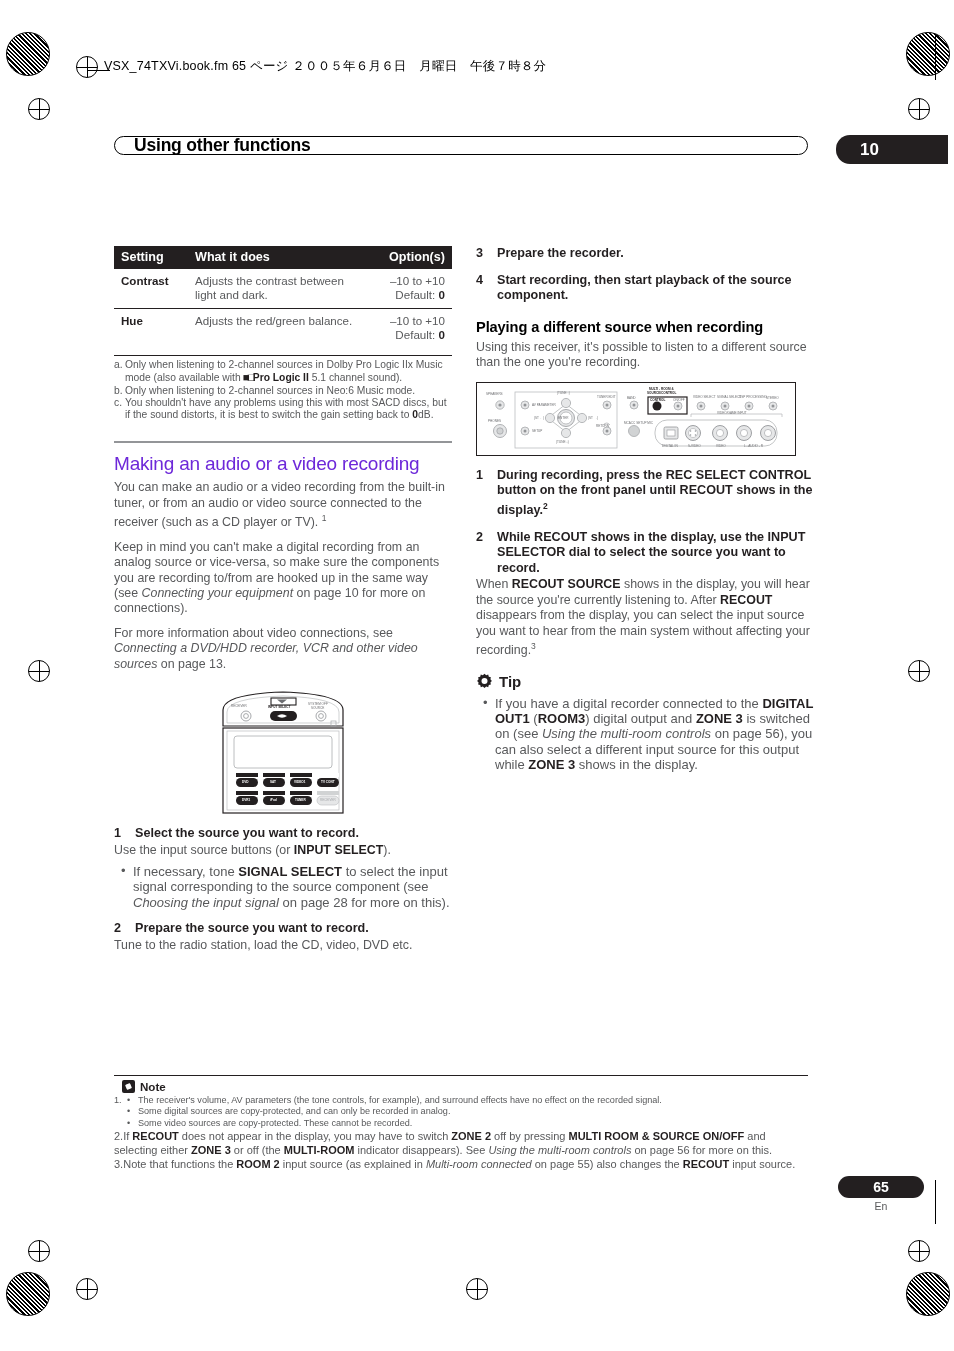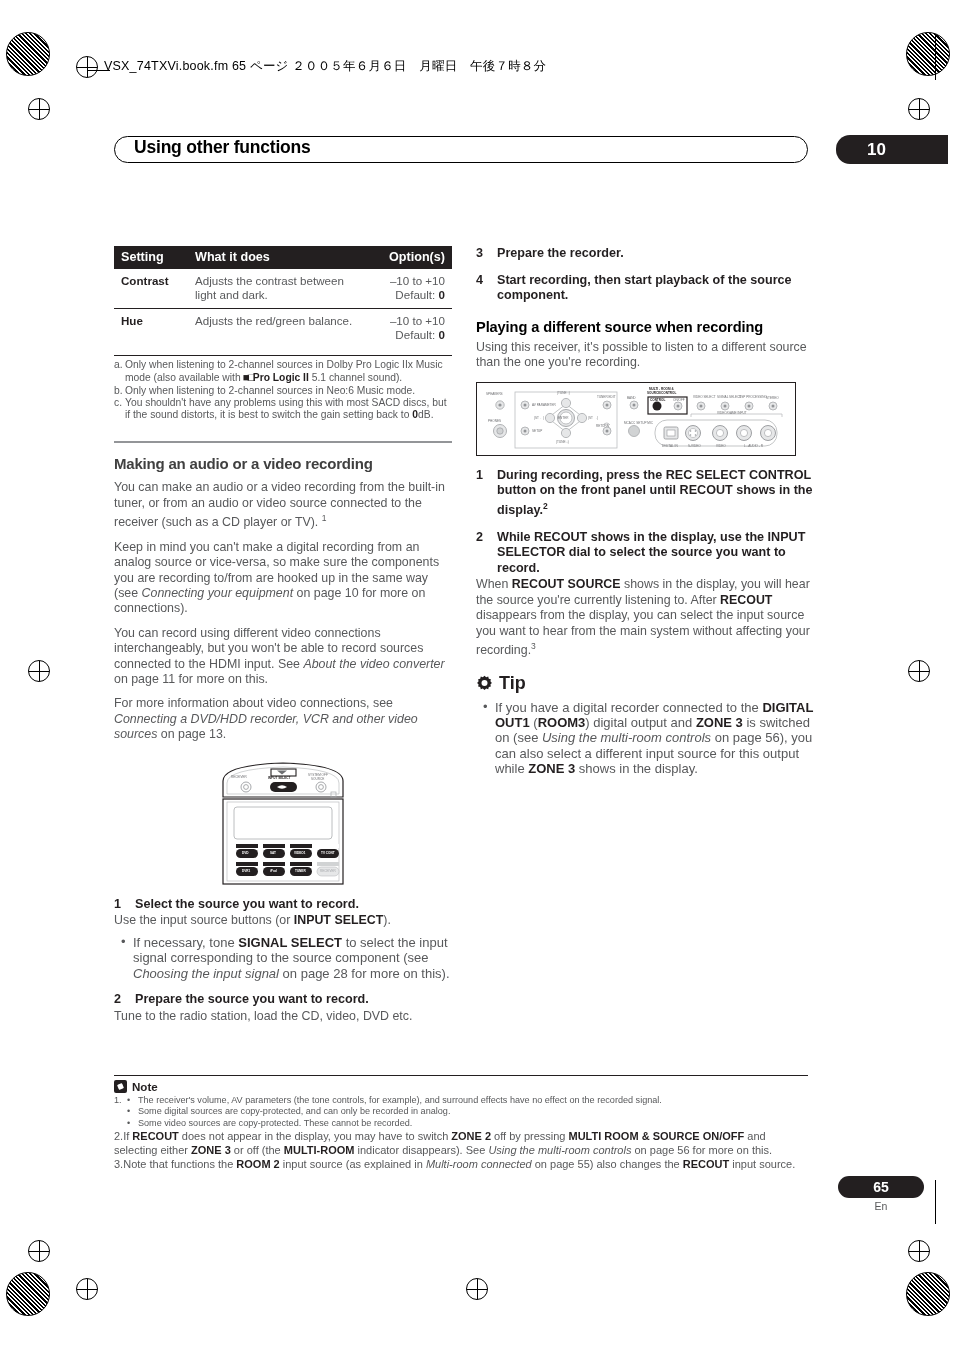--- a/index.html
+++ b/index.html
@@ -36,52 +36,52 @@
     position: absolute;
     left: 104px; top: 58px;
     font-size: 12.5px;
     color: #000;
     letter-spacing: 0.2px;
     white-space: nowrap;
   }
   .chapter-bar {
     position: absolute;
     left: 114px; top: 136px;
-    width: 694px; height: 27px;
+    width: 694px; height: 19px;
     border: 1.6px solid #000;
     border-radius: 14px;
-    display: flex; 
+    display: flex; align-items: center;
   }
   .chapter-title {
     font-size: 17.5px; font-weight: bold; color: #000;
     margin-left: 19px; letter-spacing: -0.2px;
   }
   .chapter-num {
     position: absolute;
     left: 836px; top: 135px;
     width: 112px; height: 29px;
     background: #231f20;
     border-radius: 14px 0 0 14px;
     color: #fff; font-size: 17px; font-weight: bold;
     display: flex; align-items: center;
   }
-  .chapter-num span { margin-left: 31px; }
+  .chapter-num span { margin-left: 24px; }
 
   
   .col { position: absolute; width: 338px; top: 246px; }
   .col-left  { left: 114px; }
   .col-right { left: 476px; }
 
   p { margin: 0 0 9px 0; font-size: 12.4px; line-height: 15.4px; }
   .b { font-weight: bold; color: #231f20; }
   .i { font-style: italic; }
   .sup { font-size: 8.5px; vertical-align: super; }
 
   h2.section {
-    font-size: 15px; font-weight: bold; color: #404040;
+    font-size: 19px; font-weight: normal; color: #6d28d9;
     margin: 0 0 5px 0; line-height: 22px; letter-spacing: -0.2px;
   }
   h3.sub {
     font-size: 14.6px; font-weight: bold; color: #000;
     margin: 14px 0 4px 0; line-height: 18px; letter-spacing: -0.1px;
   }
   .rule-above {
     border-top: 2.5px solid #939598;
     margin-bottom: 10px;
   }
@@ -149,29 +149,29 @@
     width: 320px; height: 74px;
     border: 1px solid #231f20;
     position: relative; background: #fff;
   }
 
   
   .tip-head {
     display: flex; align-items: center; gap: 6px;
     margin: 14px 0 4px 0;
   }
-  .tip-head .label { font-size: 18px; font-weight: bold; color: #231f20; }
+  .tip-head .label { font-size: 15px; font-weight: bold; color: #231f20; }
 
   
   .notes {
     position: absolute; left: 114px; top: 1075px; width: 694px;
   }
   .notes-rule { border-top: 1.5px solid #231f20; margin-bottom: 4px; }
   .note-head {
-    display: flex; align-items: center; gap: 5px; margin-bottom: 2px;
+    display: flex; align-items: center; gap: 5px; margin-bottom: 2px; margin-left: 8px;
   }
   .note-head .label { font-size: 11.6px; font-weight: bold; color: #231f20; }
   .note-icon {
     width: 13px; height: 13px; background: #231f20; border-radius: 2px;
     position: relative;
   }
   .note-icon:after {
     content: ""; position: absolute; left: 3px; top: 3px;
     width: 7px; height: 7px; border-radius: 50%;
     background: #fff;
@@ -280,21 +280,20 @@
   </div>
 
   <div style="height:20px"></div>
   <div class="rule-above"></div>
   <h2 class="section">Making an audio or a video recording</h2>
 
   <p><span>You can make an audio or a video recording from the built-in tuner, or from an audio or video source connected to the receiver (such as a CD player or TV).</span> <span class="sup">1</span></p>
 
   <p><span>Keep in mind you can't make a digital recording from an analog source or vice-versa, so make sure the components you are recording to/from are hooked up in the same way (see </span><span class="i">Connecting your equipment</span><span> on page 10 for more on connections).</span></p>
 
-  <p><span>You can record using different video connections interchangeably, but you won't be able to record sources connected to the HDMI input. See </span><span class="i">About the video converter</span><span> on page 11 for more on this.</span></p>
 
   <p><span>For more information about video connections, see </span><span class="i">Connecting a DVD/HDD recorder, VCR and other video sources</span><span> on page 13.</span></p>
 
   <div class="fig-remote">
     <svg width="148" height="127" viewBox="0 0 148 127">
 
       <path d="M14 22 Q14 6 74 4 Q134 6 134 22 L134 38 L14 38 Z" fill="#fff" stroke="#231f20" stroke-width="1.2"></path>
       <path d="M18 24 Q18 10 74 8 Q130 10 130 24 L130 35 L18 35 Z" fill="#fff" stroke="#bcbec0" stroke-width="0.7"></path>
 
       <rect x="62" y="10" width="25" height="7" fill="none" stroke="#231f20" stroke-width="1.1"></rect>

